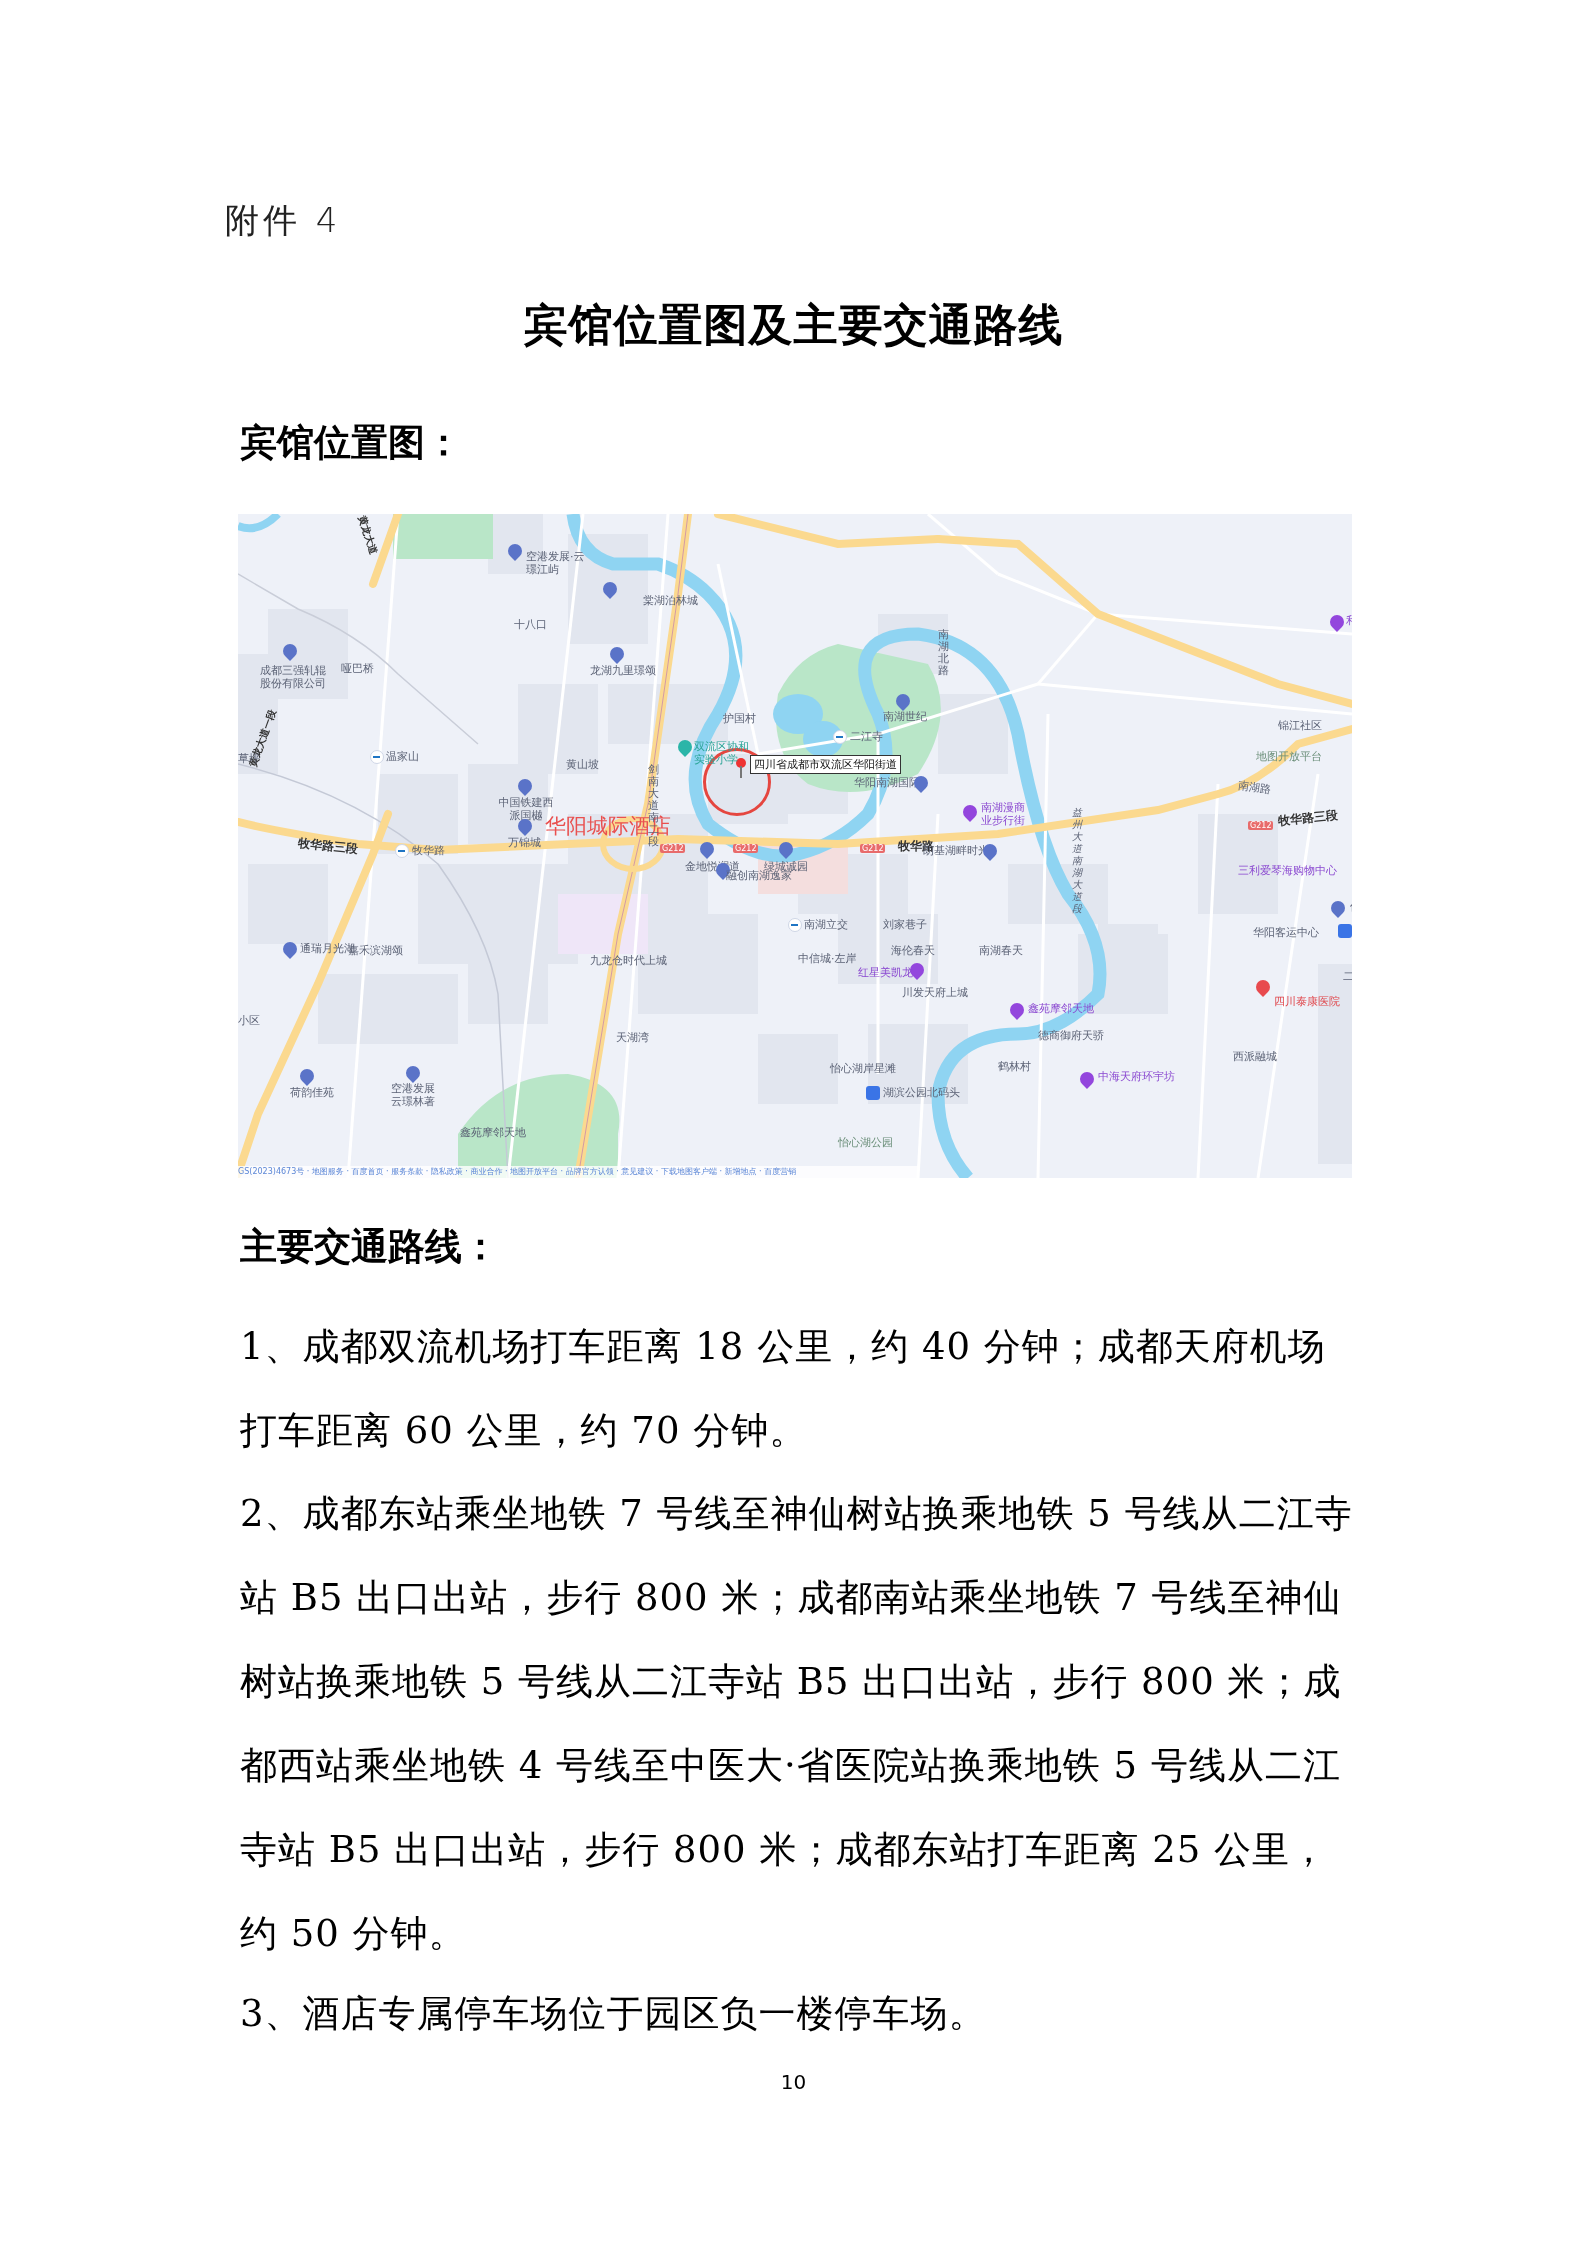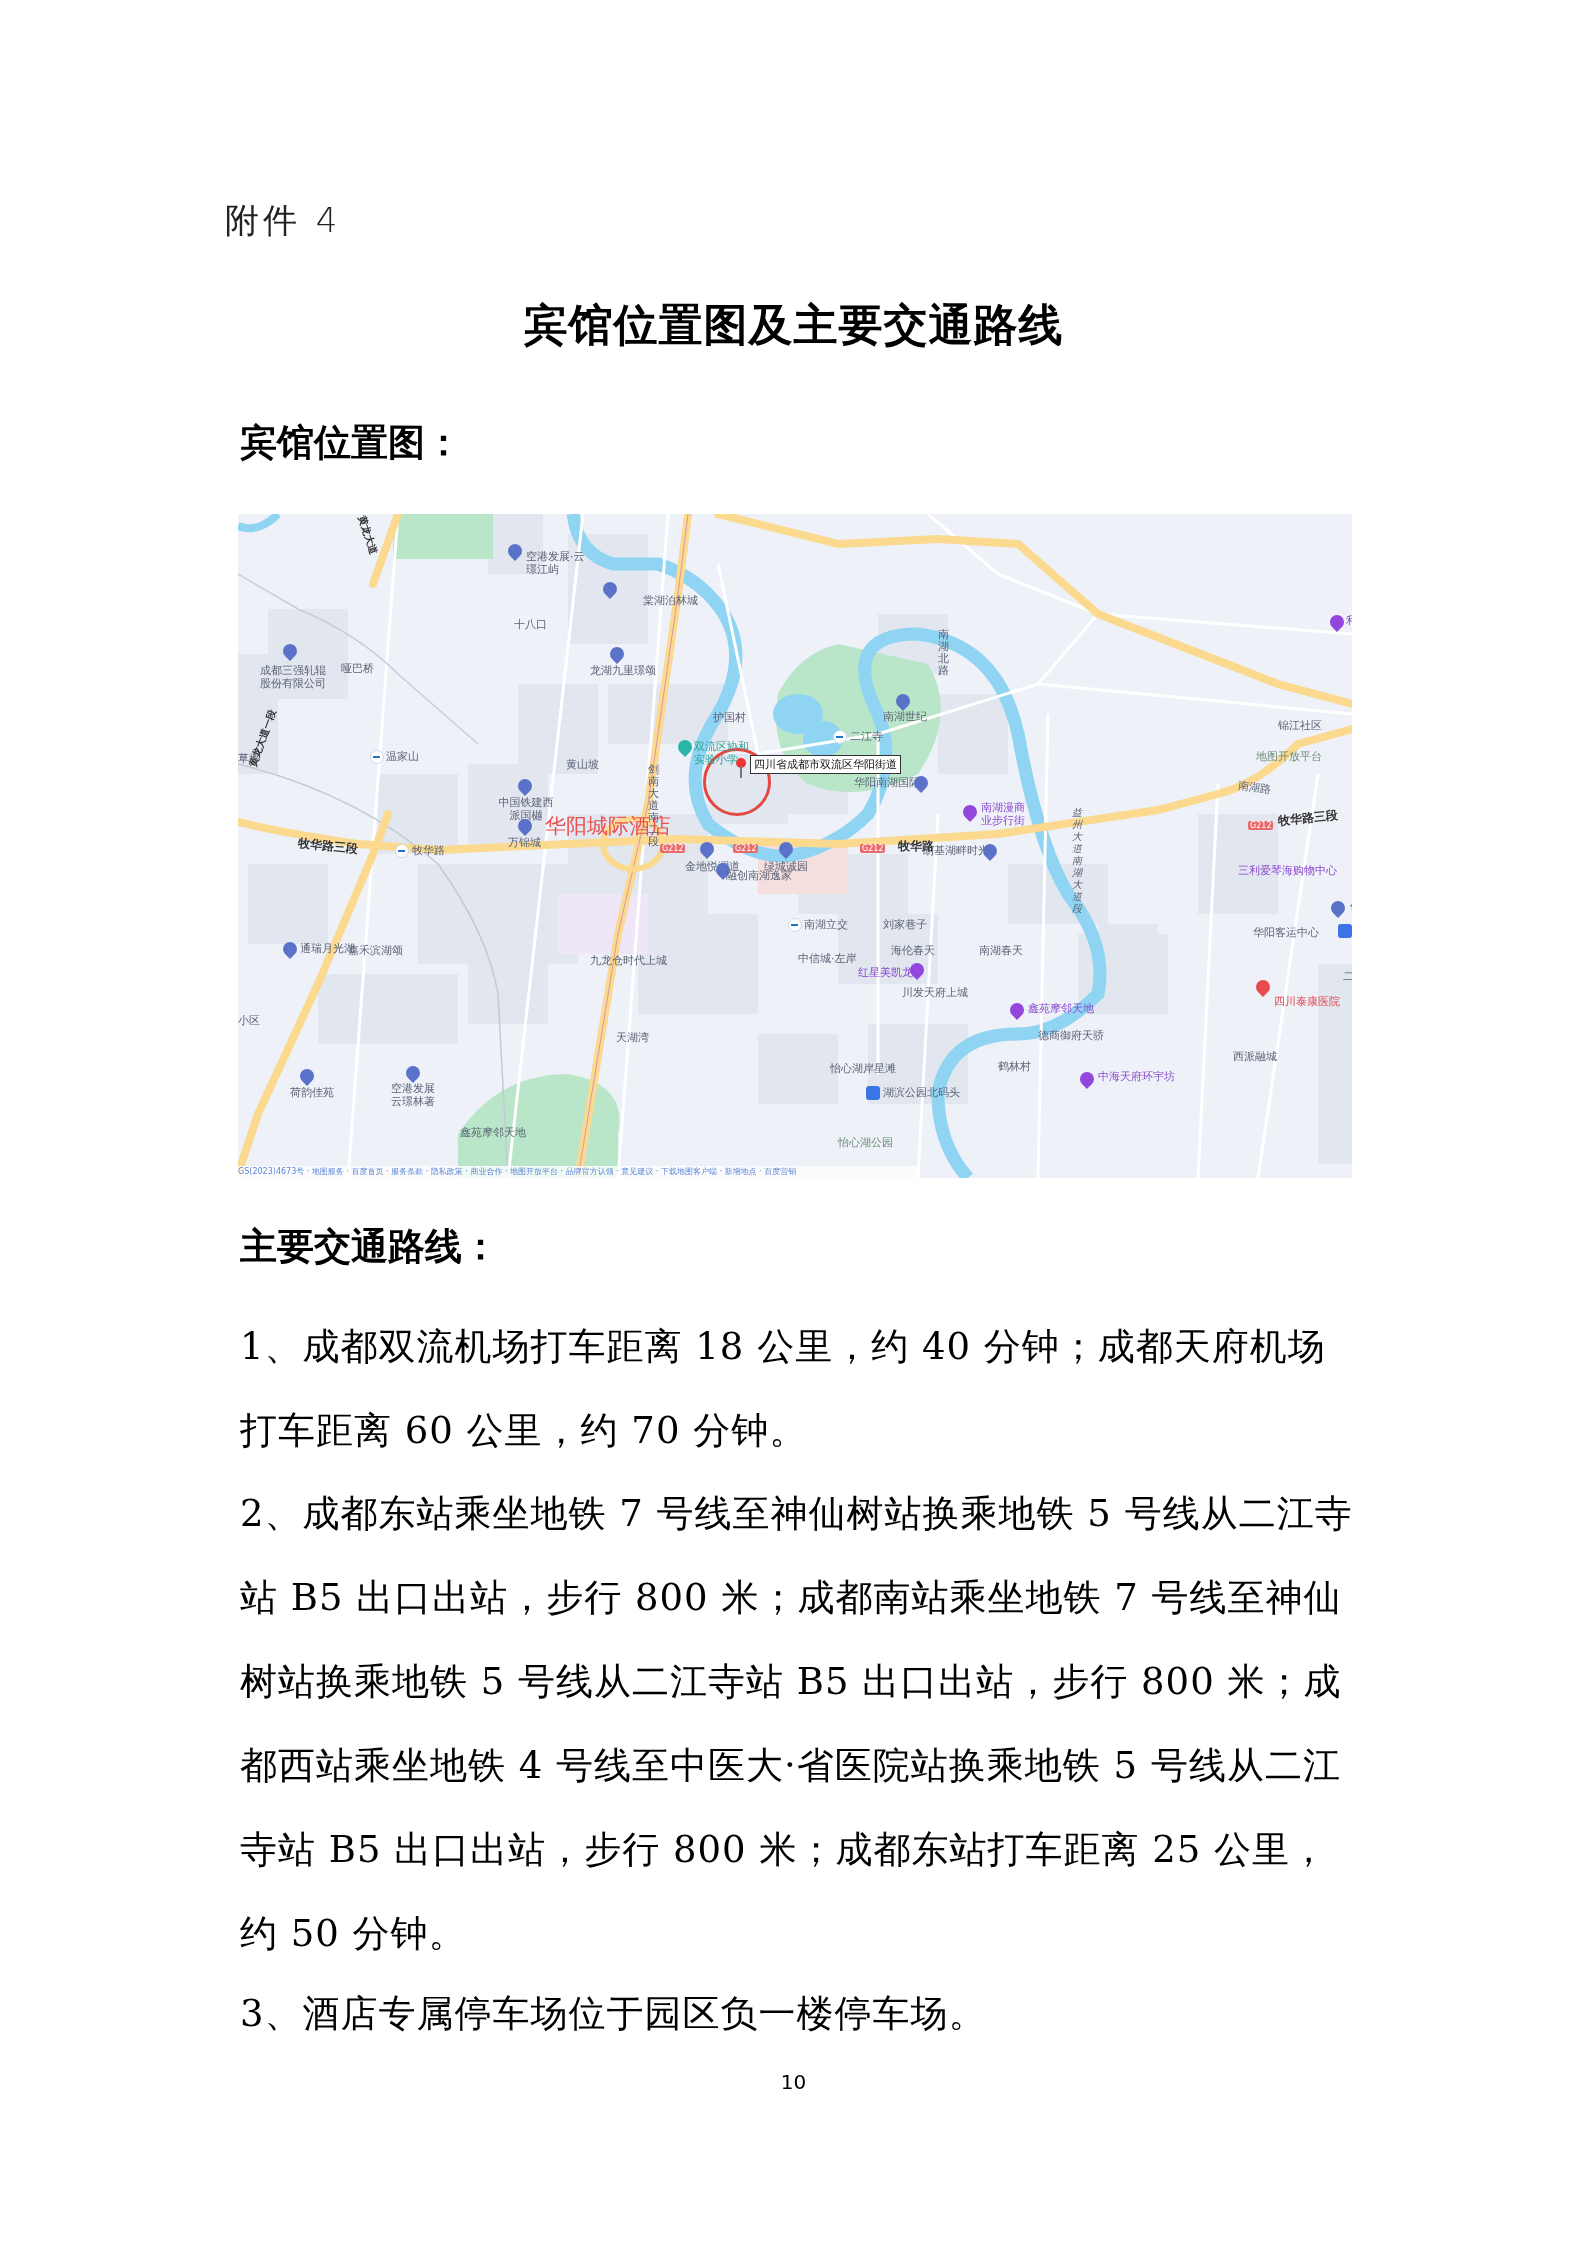--- a/index.html
+++ b/index.html
@@ -173,21 +173,21 @@
   <div class="lbl" style="left:288px;top:36px;width:60px;white-space:normal;">空港发展·云璟江屿</div>
   <div class="pin" style="left:365px;top:68px;"></div>
   <div class="lbl" style="left:405px;top:68px;margin-top:12px;">棠湖泊林城</div>
   <div class="lbl" style="left:276px;top:104px;">十八口</div>
   <div class="pin" style="left:372px;top:133px;"></div>
   <div class="lbl" style="left:352px;top:150px;">龙湖九里璟颂</div>
   <div class="pin" style="left:45px;top:130px;"></div>
   <div class="lbl center" style="left:20px;top:150px;width:70px;white-space:normal;">成都三强轧辊股份有限公司</div>
   <div class="lbl" style="left:103px;top:148px;">哑巴桥</div>
   <div class="lbl" style="left:0px;top:238px;">草坪</div>
-  <div class="lbl" style="left:475px;top:198px;font-family:Liberation Mono, monospace;">护国村</div>
+  <div class="lbl" style="left:485px;top:198px;">护国村</div>
   <div class="pin school" style="left:440px;top:226px;"></div>
   <div class="lbl" style="left:456px;top:226px;width:60px;white-space:normal;color:#2aa496;">双流区协和实验小学</div>
   <div class="pin" style="left:658px;top:180px;"></div>
   <div class="lbl" style="left:645px;top:196px;">南湖世纪</div>
   <div class="lbl" style="left:616px;top:262px;">华阳南湖国际</div>
   <div class="pin" style="left:676px;top:262px;"></div>
   <div class="lbl" style="left:1040px;top:205px;">锦江社区</div>
   <div class="lbl green" style="left:1018px;top:236px;">地图开放平台</div>
   <div class="pin purple" style="left:725px;top:291px;"></div>
   <div class="lbl purple" style="left:743px;top:287px;width:46px;white-space:normal;">南湖漫商业步行街</div>

